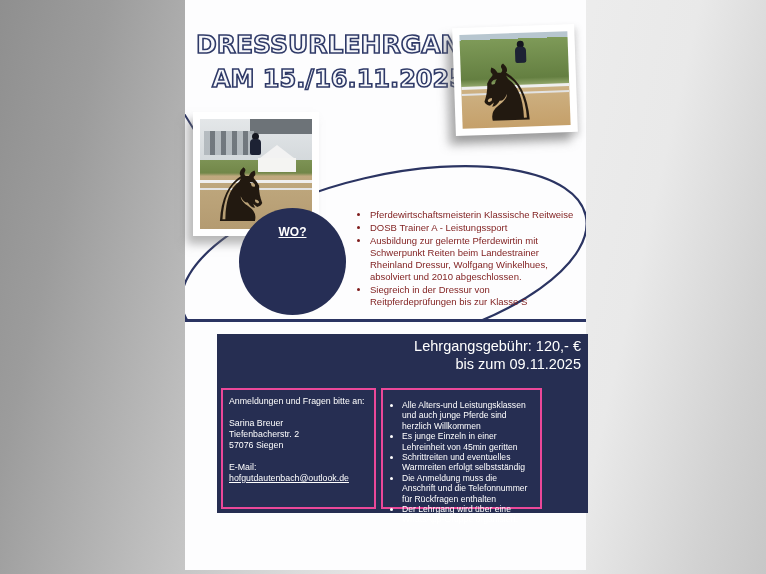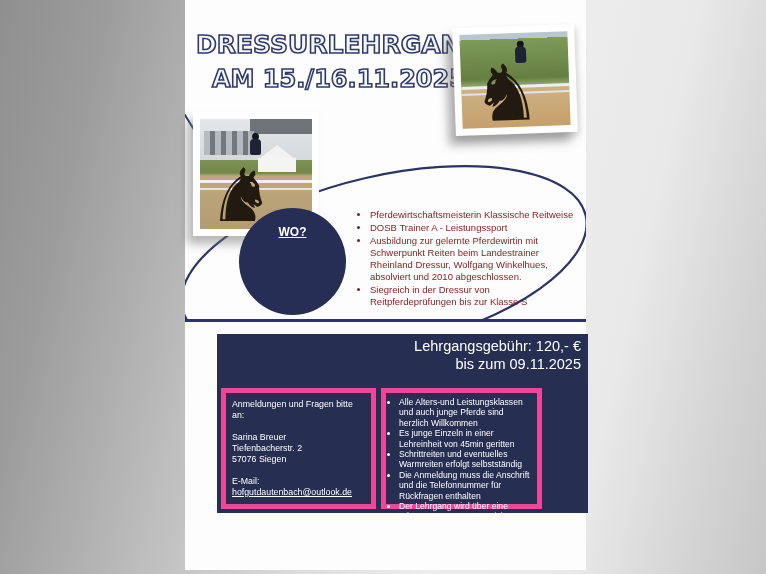--- a/index.html
+++ b/index.html
@@ -64,27 +64,27 @@
   .horse-r{bottom:-5px;left:10px;font-size:78px;}
   .horse-l{bottom:-3px;left:8px;font-size:74px;transform:scaleX(-1);}
   .rider-head{position:absolute;width:7px;height:7px;border-radius:50%;background:#14161f;}
   .rider-body{position:absolute;width:11px;height:16px;border-radius:4px 4px 2px 2px;background:#1d2234;}
   .rider-r .rider-head{left:57px;top:8px;} .rider-r .rider-body{left:55px;top:14px;}
   .rider-l .rider-head{left:52px;top:14px;} .rider-l .rider-body{left:50px;top:20px;}
 
   
   .infobox{position:absolute;left:32px;top:334px;width:371px;height:179px;background:#262e52;color:#fff;}
   .fee{position:absolute;top:4px;right:7px;text-align:right;font-size:14.5px;line-height:17.5px;}
-  .panel{position:absolute;top:54px;height:121px;border:5px solid #ec4899;box-sizing:border-box;}
+  .panel{position:absolute;top:54px;height:121px;border:2px solid #ec4899;box-sizing:border-box;}
   .panel-contact{left:4px;width:155px;padding:6px 4px 0 6px;font-size:8.8px;line-height:11px;}
   .panel-contact .addr{margin-top:11px;}
   .panel-contact .mail{margin-top:11px;}
   .email-link{text-decoration:underline;}
   .panel-rules{left:164px;width:161px;padding:4px 2px 0 2px;font-size:8.6px;line-height:10.4px;}
-  .panel-rules ul{margin:0;padding:0 0 0 11px;}
+  .panel-rules ul{margin:6px;padding:0 0 0 11px;}
   .panel-rules li{margin:0;}
 </style>
 </head>
 <body>
 
 <div class="flyer">
 
   <svg class="curves" viewBox="0 0 401 322" width="401" height="322">
     <ellipse cx="199" cy="262" rx="207" ry="86" transform="rotate(-13 199 262)" fill="none" stroke="#2b3462" stroke-width="2.2"></ellipse>
     <line x1="-2" y1="112" x2="16" y2="141" stroke="#2b3462" stroke-width="2"></line>

